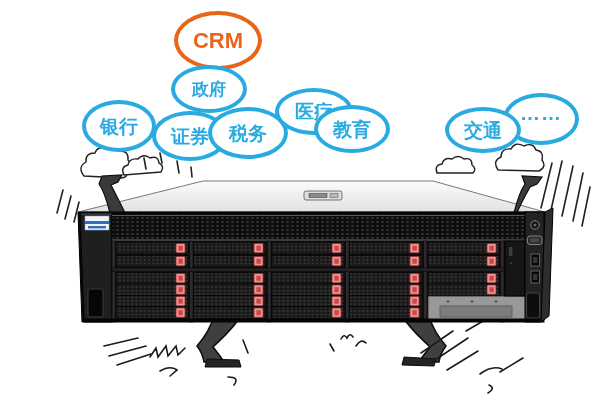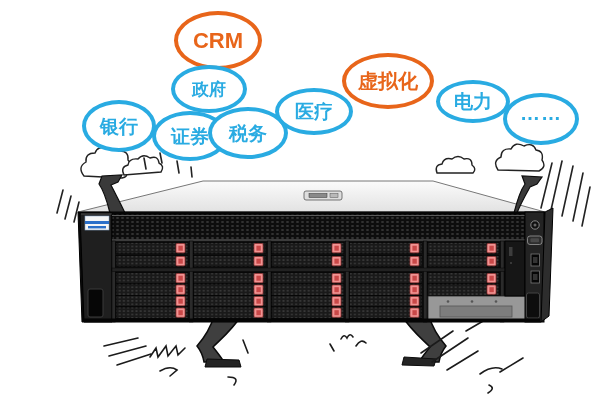--- a/index.html
+++ b/index.html
@@ -317,38 +317,38 @@
 
       <rect x="82" y="318.5" width="458" height="3.5" fill="#050505"></rect>
     </g>
 
     <polygon points="545,212 553,208 549,316 541,322" fill="#2d2d2d" stroke="#000"></polygon>
   </svg>
 
   <div class="bubble orange" style="left:174px;top:11px;width:88px;height:59px;font-size:22px">
       <span>CRM</span>
     </div>
-  <div class="bubble orange" style="left:342px;top:53px;width:92px;height:56px;font-size:20px">
-      <span>虚拟化</span>
-    </div>
 
   <div class="bubble blue" style="left:171px;top:65px;width:76px;height:48px;font-size:17px">
       <span>政府</span>
     </div>
   <div class="bubble blue" style="left:82px;top:100px;width:74px;height:52px;font-size:19px">
       <span>银行</span>
     </div>
   <div class="bubble blue" style="left:152px;top:111px;width:76px;height:50px;font-size:19px">
       <span>证券</span>
     </div>
   <div class="bubble blue" style="left:208px;top:107px;width:80px;height:52px;font-size:19px">
       <span>税务</span>
     </div>
   <div class="bubble blue" style="left:275px;top:88px;width:78px;height:47px;font-size:19px">
       <span>医疗</span>
     </div>
-  <div class="bubble blue" style="left:436px;top:80px;width:74px;height:43px;font-size:19px">
-      <span>电力</span>
+  <div class="bubble blue" style="left:314px;top:105px;width:76px;height:48px;font-size:19px">
+      <span>教育</span>
     </div>
   <div class="bubble blue dots" style="left:503px;top:93px;width:76px;height:52px;font-size:20px">
       <span>……</span>
     </div>
+  <div class="bubble blue" style="left:445px;top:107px;width:76px;height:46px;font-size:19px">
+      <span>交通</span>
+    </div>
 </div>
 
 </body></html>

